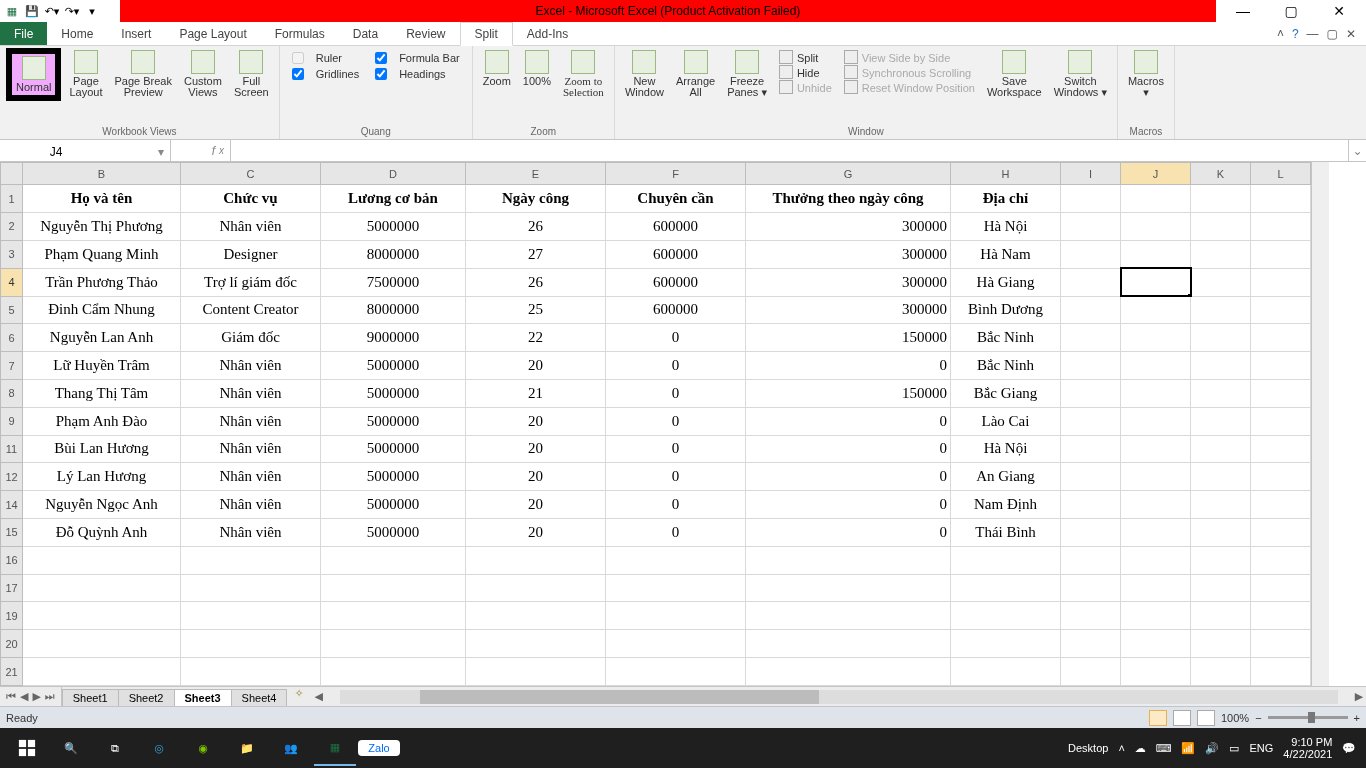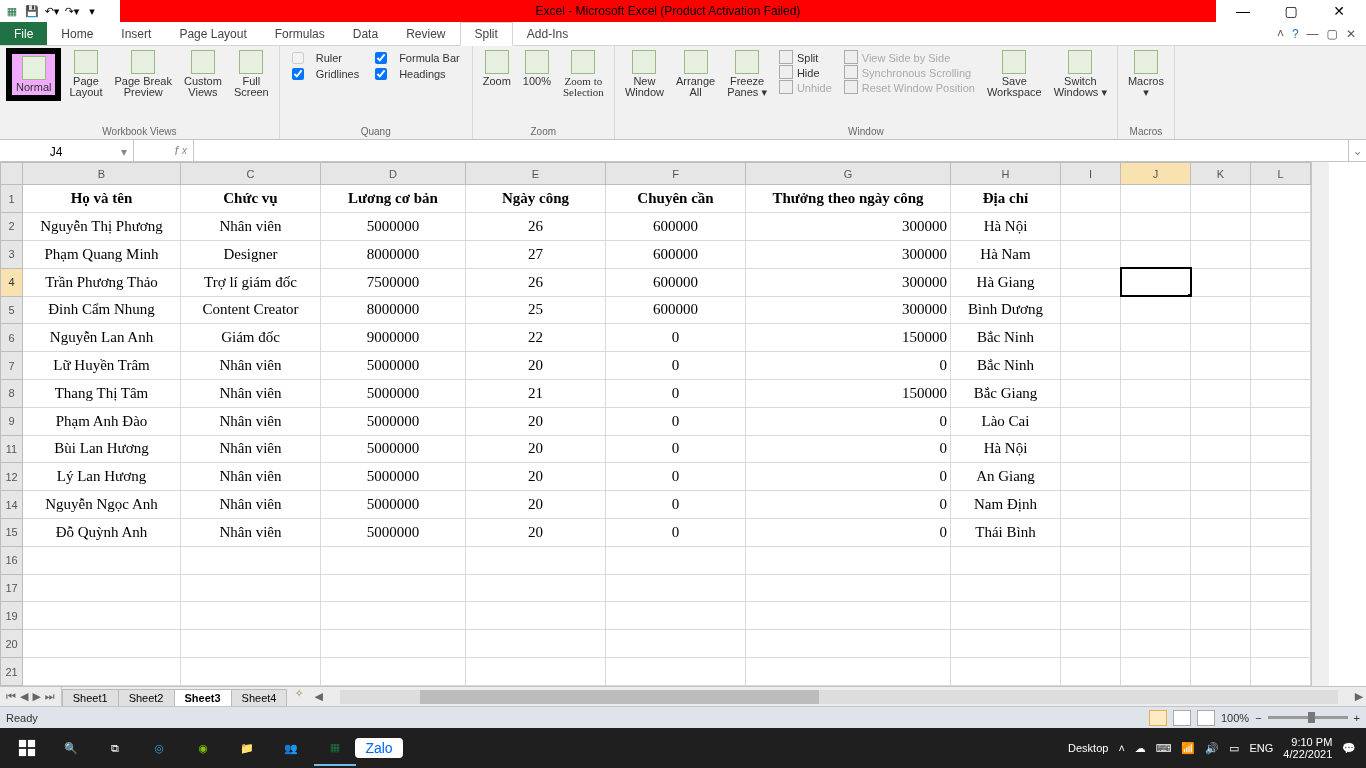--- a/index.html
+++ b/index.html
@@ -33,21 +33,21 @@
 .chkcol { display: flex; flex-direction: column; gap: 4px; padding: 4px 6px; font-size: 11px; color: #333; }
 .chkcol label { display: flex; align-items: center; gap: 12px; }
 .chkcol input { width: 12px; height: 12px; }
 .stackcol { display: flex; flex-direction: column; gap: 1px; font-size: 11px; color: #333; padding: 2px 4px; }
 .stackcol .line { display: flex; align-items: flex-end; gap: 4px; }
 .stackcol .line.dis { color: #aaa; }
 .stackcol .ico-sm { width: 14px; height: 14px; border: 1px solid #aaa; background: #eee; display: inline-block; }
 
 
 .fbar-row { height: 22px; display: flex; border-bottom: 1px solid #c5c5c5; font-size: 12px; align-items: stretch; }
-.namebox { width: 134px; border-right: 1px solid #c5c5c5; display: flex; align-items: center; padding: 12px 6px; justify-content: space-between; position: relative; }
+.namebox { width: 171px; border-right: 1px solid #c5c5c5; display: flex; align-items: center; padding: 12px 6px; justify-content: space-between; position: relative; }
 .namebox input { width: 100px; border: none; text-align: center; font-size: 12px; outline: none; }
 .fx-icons { width: 60px; border-right: 1px solid #c5c5c5; display: flex; align-items: center; justify-content: flex-end; padding-right: 6px; gap: 4px; color: #888; font-style: italic; }
 .formula-input { flex: 1; border: none; padding: 0 6px; outline: none; }
 .fbar-expand { width: 18px; display:flex; align-items:center; justify-content:center; color:#888; border-left:1px solid #c5c5c5;}
 
 
 .grid-wrap { flex: 1; position: relative; overflow: hidden; display: flex; flex-direction: column; }
 .grid { display: flex; flex: 1; overflow: hidden; }
 .grid table { border-collapse: collapse; table-layout: fixed; }
 .corner { width: 22px; height: 20px; background: #e6e6e6; border-right: 1px solid #bdbdbd; border-bottom: 1px solid #bdbdbd; }
@@ -619,21 +619,21 @@
       </svg>
     </div>
   <div class="tb">🔍</div>
   <div class="tb">⧉</div>
   <div class="tb" style="color:#37a6e6;">◎</div>
   <div class="tb" style="color:#7cc300;">◉</div>
   <div class="tb" style="color:#ffcf48;">📁</div>
   <div class="tb" style="color:#6264a7;">👥</div>
   <div class="tb active" style="color:#1d6f42;">▦</div>
   <div class="tb">
-      <span style="background:#fff;color:#0068ff;font-size:14px;padding:2px 10px;border-radius:4px;">Zalo</span>
+      <span style="background:#fff;color:#0068ff;font-size:11px;padding:2px 10px;border-radius:4px;">Zalo</span>
     </div>
   <div class="right">
     <span>Desktop</span>
     <span>˄</span>
     <span>☁</span>
     <span>⌨</span>
     <span>📶</span>
     <span>🔊</span>
     <span>▭</span>
     <span>ENG</span>

